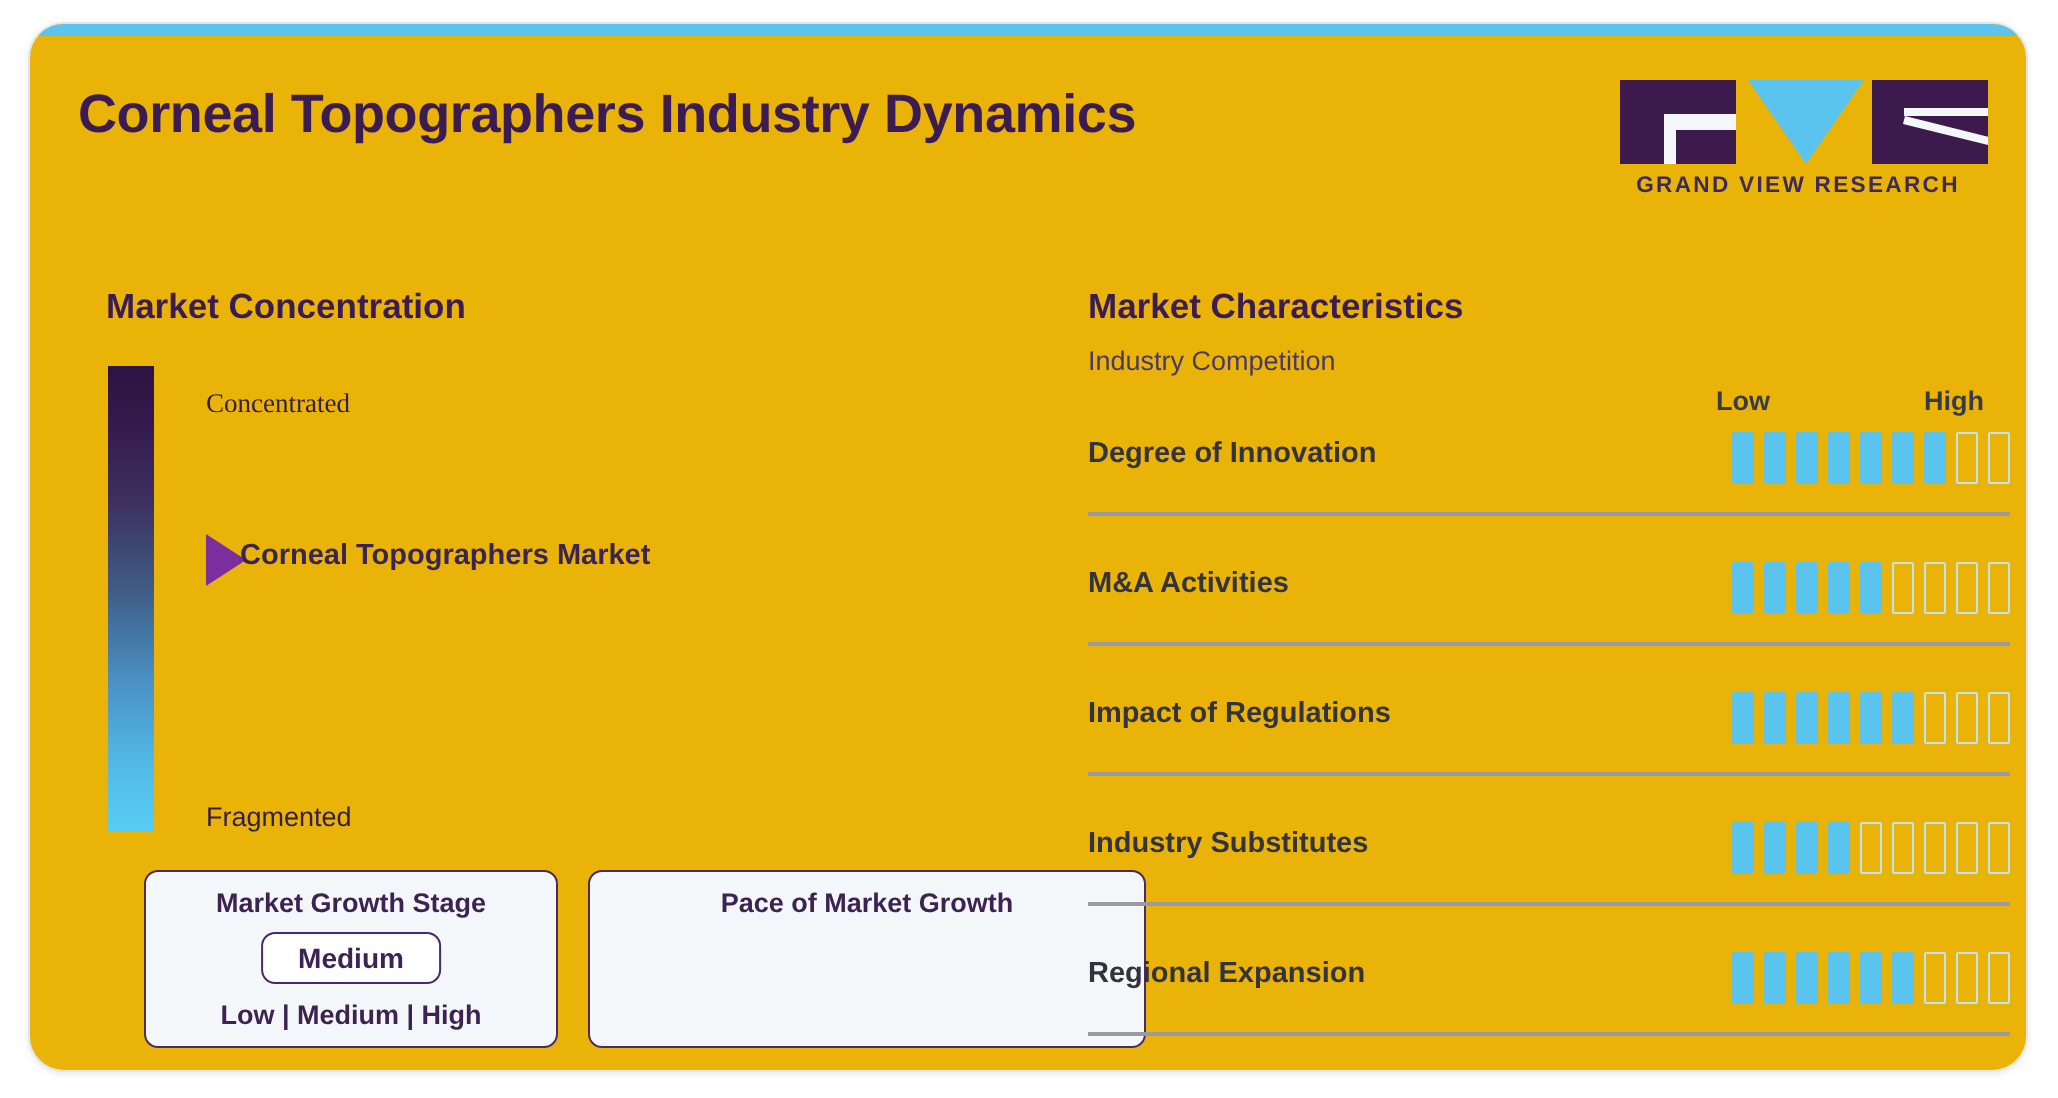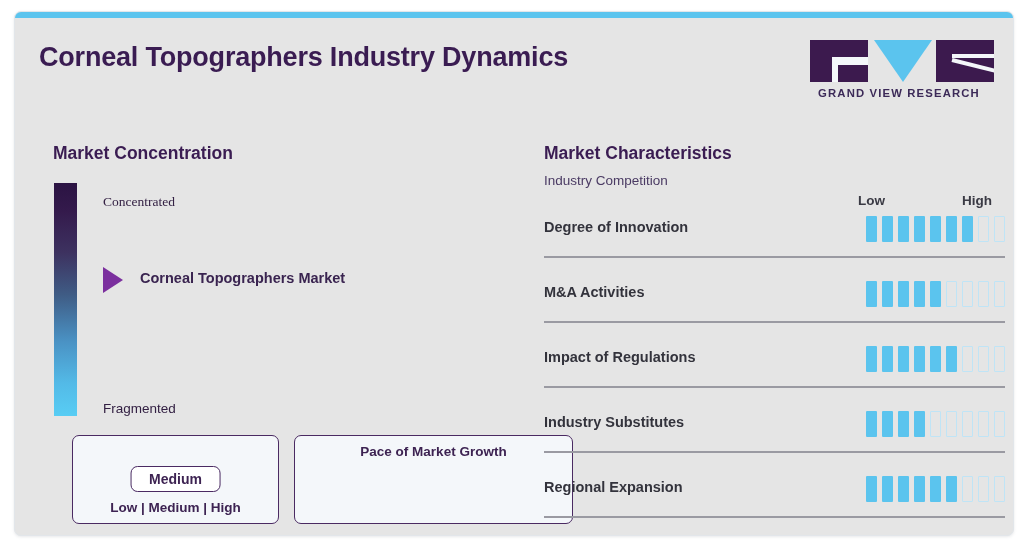--- a/index.html
+++ b/index.html
@@ -13,23 +13,23 @@
     font-family: "Liberation Sans", sans-serif;
     overflow: hidden;
   }
 
   .card {
     position: absolute;
     left: 14px;
     top: 11px;
     width: 1000px;
     height: 525px;
-    background: #e5e5e5;
+    background: #eab308;
     border: 1px solid #e2e6ea;
-    border-radius: 7px;
+    border-radius: 18px;
     box-shadow: 0 1px 3px rgba(120,130,140,0.18);
     box-sizing: border-box;
     overflow: hidden;
   }
   .card-topbar {
     position: absolute;
     left: 0; top: 0;
     width: 100%;
     height: 6px;
     background: #5bc4ee;
@@ -173,21 +173,21 @@
     position: absolute;
     left: 88px;
     top: 255px;
     width: 0; height: 0;
     border-top: 13px solid transparent;
     border-bottom: 13px solid transparent;
     border-left: 20px solid #7b2f9e;
   }
   .marker-label {
     position: absolute;
-    left: 125px;
+    left: 105px;
     top: 258px;
     font-size: 14.5px;
     font-weight: bold;
     color: #3a2450;
     white-space: nowrap;
   }
 
   
   .stage-box {
     position: absolute;
@@ -305,20 +305,21 @@
   <div class="sec-heading" id="mc-heading">Market Concentration</div>
 
   <div class="gradbar"></div>
   <div class="grad-label" id="label-concentrated">Concentrated</div>
   <div class="grad-label" id="label-fragmented">Fragmented</div>
 
   <div class="marker-arrow"></div>
   <div class="marker-label">Corneal Topographers Market</div>
 
   <div class="stage-box" id="box-growth-stage">
+    <div class="stage-title">Market Growth Stage</div>
     <div class="stage-pill">Medium</div>
     <div class="stage-options">Low | Medium | High</div>
   </div>
 
   <div class="stage-box" id="box-growth-pace">
     <div class="stage-title">Pace of Market Growth</div>
   </div>
 
   <div class="sec-heading" id="mch-heading">Market Characteristics</div>
   <div class="sec-sub">Industry Competition</div>

